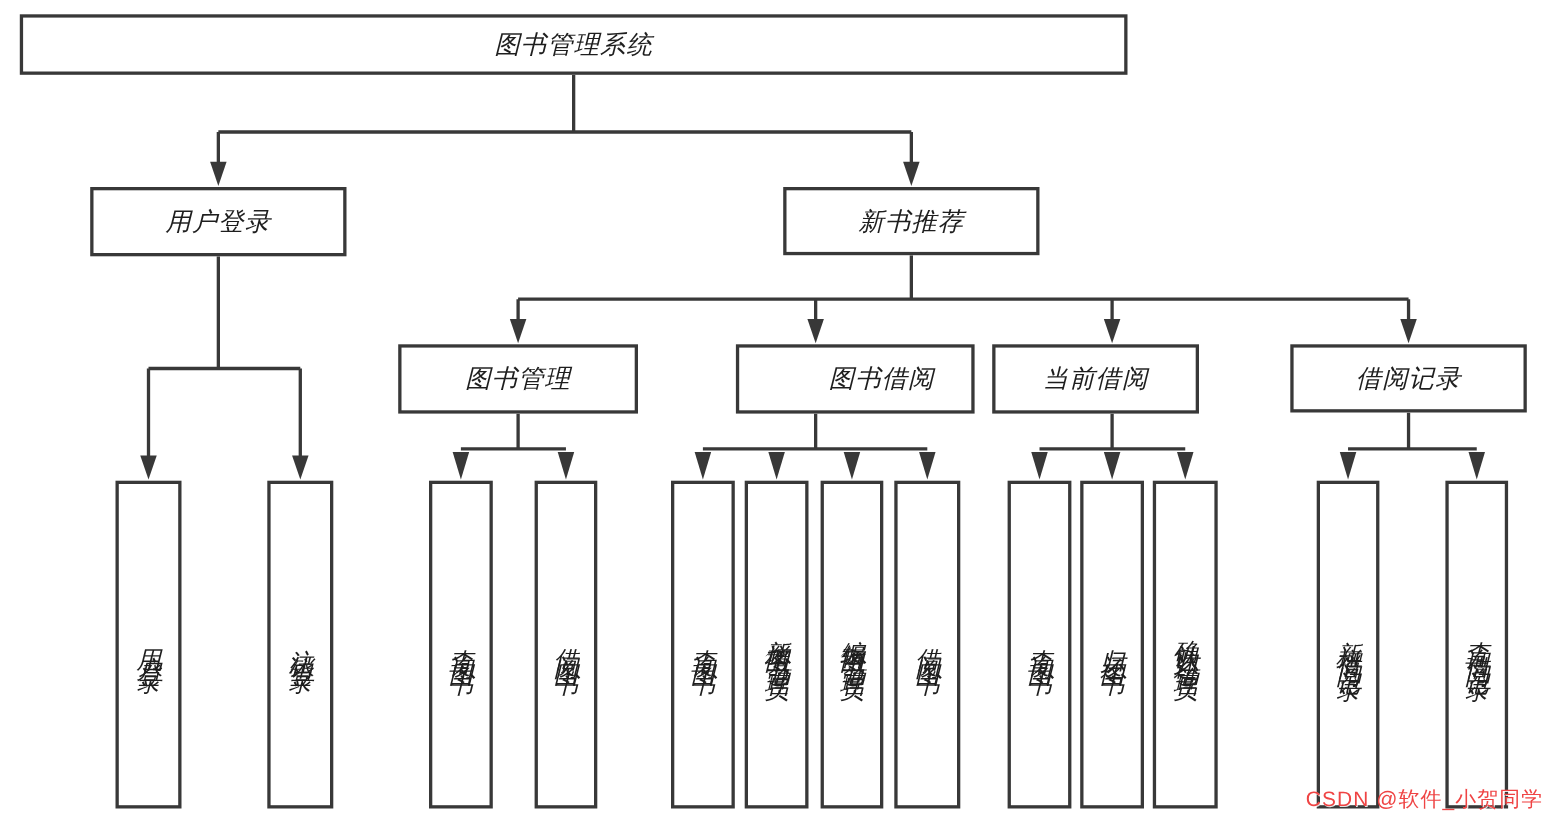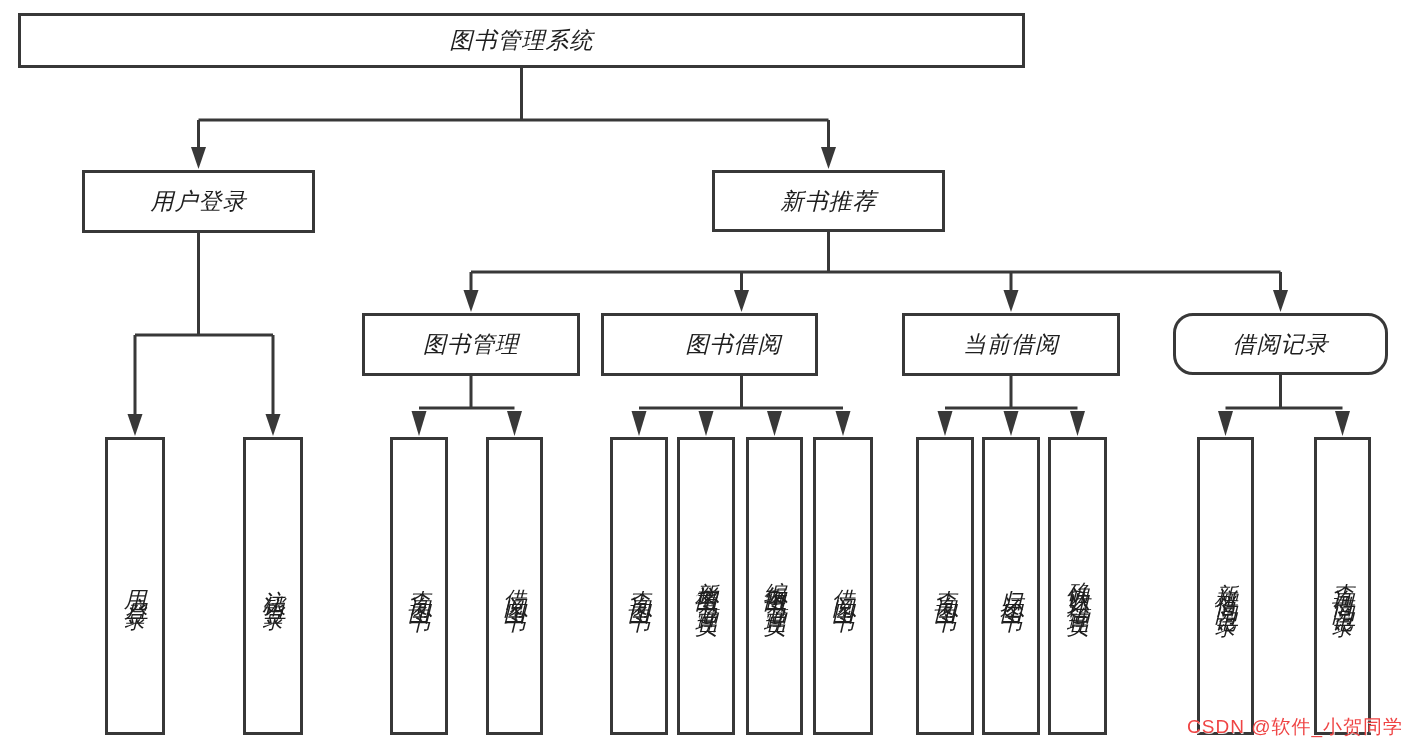--- a/index.html
+++ b/index.html
@@ -126,27 +126,27 @@
   <div class="node h" style="left:82px;top:170px;width:233px;height:63px;">
     <span class="lbl">用户登录</span>
   </div>
   <div class="node h" style="left:712px;top:170px;width:233px;height:62px;">
     <span class="lbl">新书推荐</span>
   </div>
 
   <div class="node h" style="left:362px;top:313px;width:218px;height:63px;">
     <span class="lbl">图书管理</span>
   </div>
-  <div class="node h" style="left:601px;top:313px;width:217px;height:63px;padding-left:48px;">
+  <div class="node h" style="left:669px;top:313px;width:217px;height:63px;padding-left:48px;">
     <span class="lbl">图书借阅</span>
   </div>
-  <div class="node h" style="left:902px;top:313px;width:218px;height:63px;">
+  <div class="node h" style="left:902px;top:313px;width:188px;height:63px;">
     <span class="lbl">当前借阅</span>
   </div>
-  <div class="node h" style="left:1173px;top:313px;width:215px;height:62px;border-radius:20px;">
+  <div class="node h" style="left:1173px;top:313px;width:215px;height:62px;">
     <span class="lbl">借阅记录</span>
   </div>
 
   <div class="node v" style="left:105px;top:437px;width:60px;height:298px;">
     <span class="lbl">用户登录</span>
   </div>
   <div class="node v" style="left:243px;top:437px;width:60px;height:298px;">
     <span class="lbl">注销登录</span>
   </div>
 

